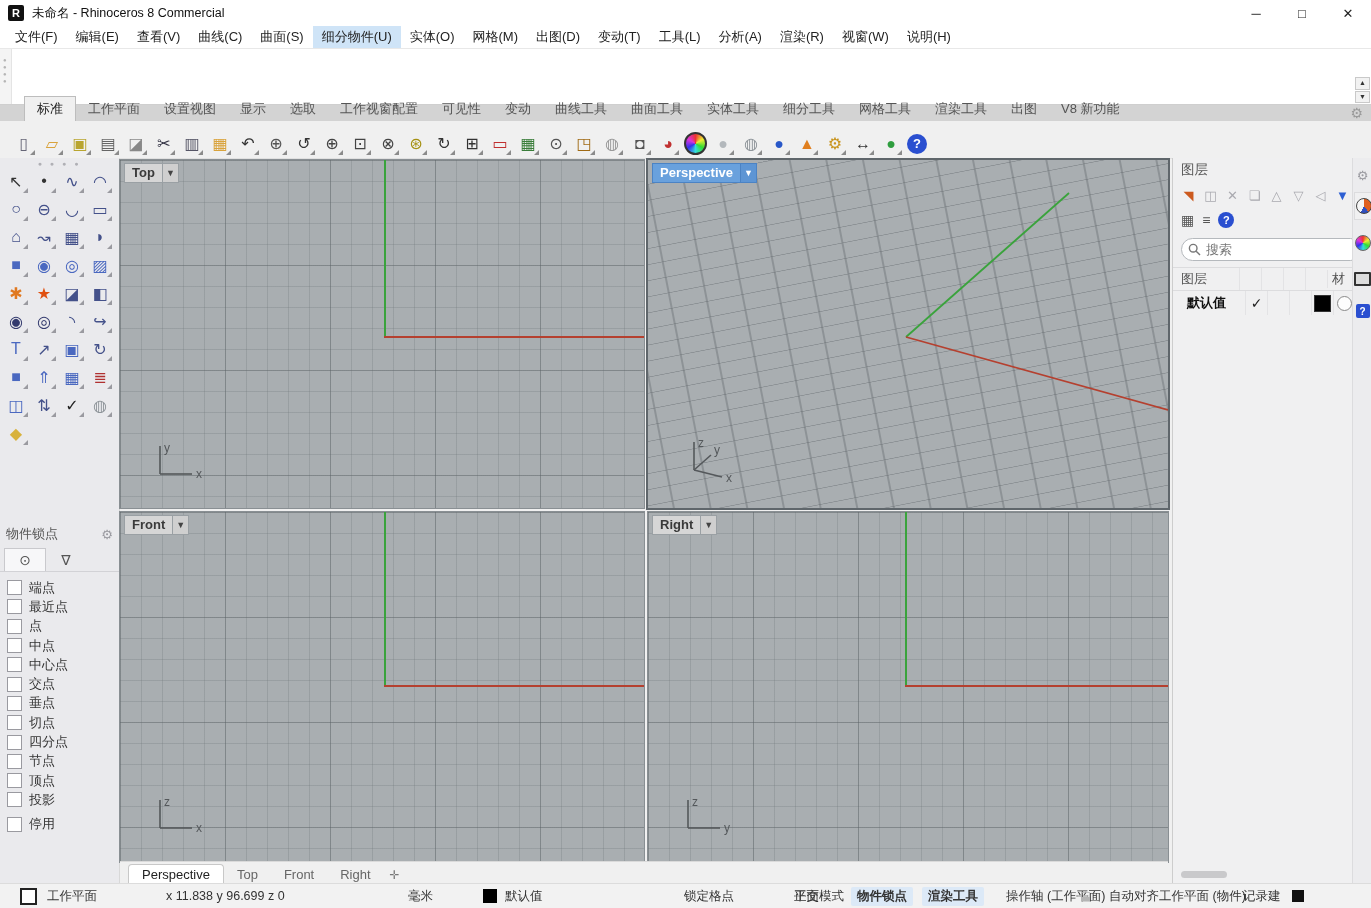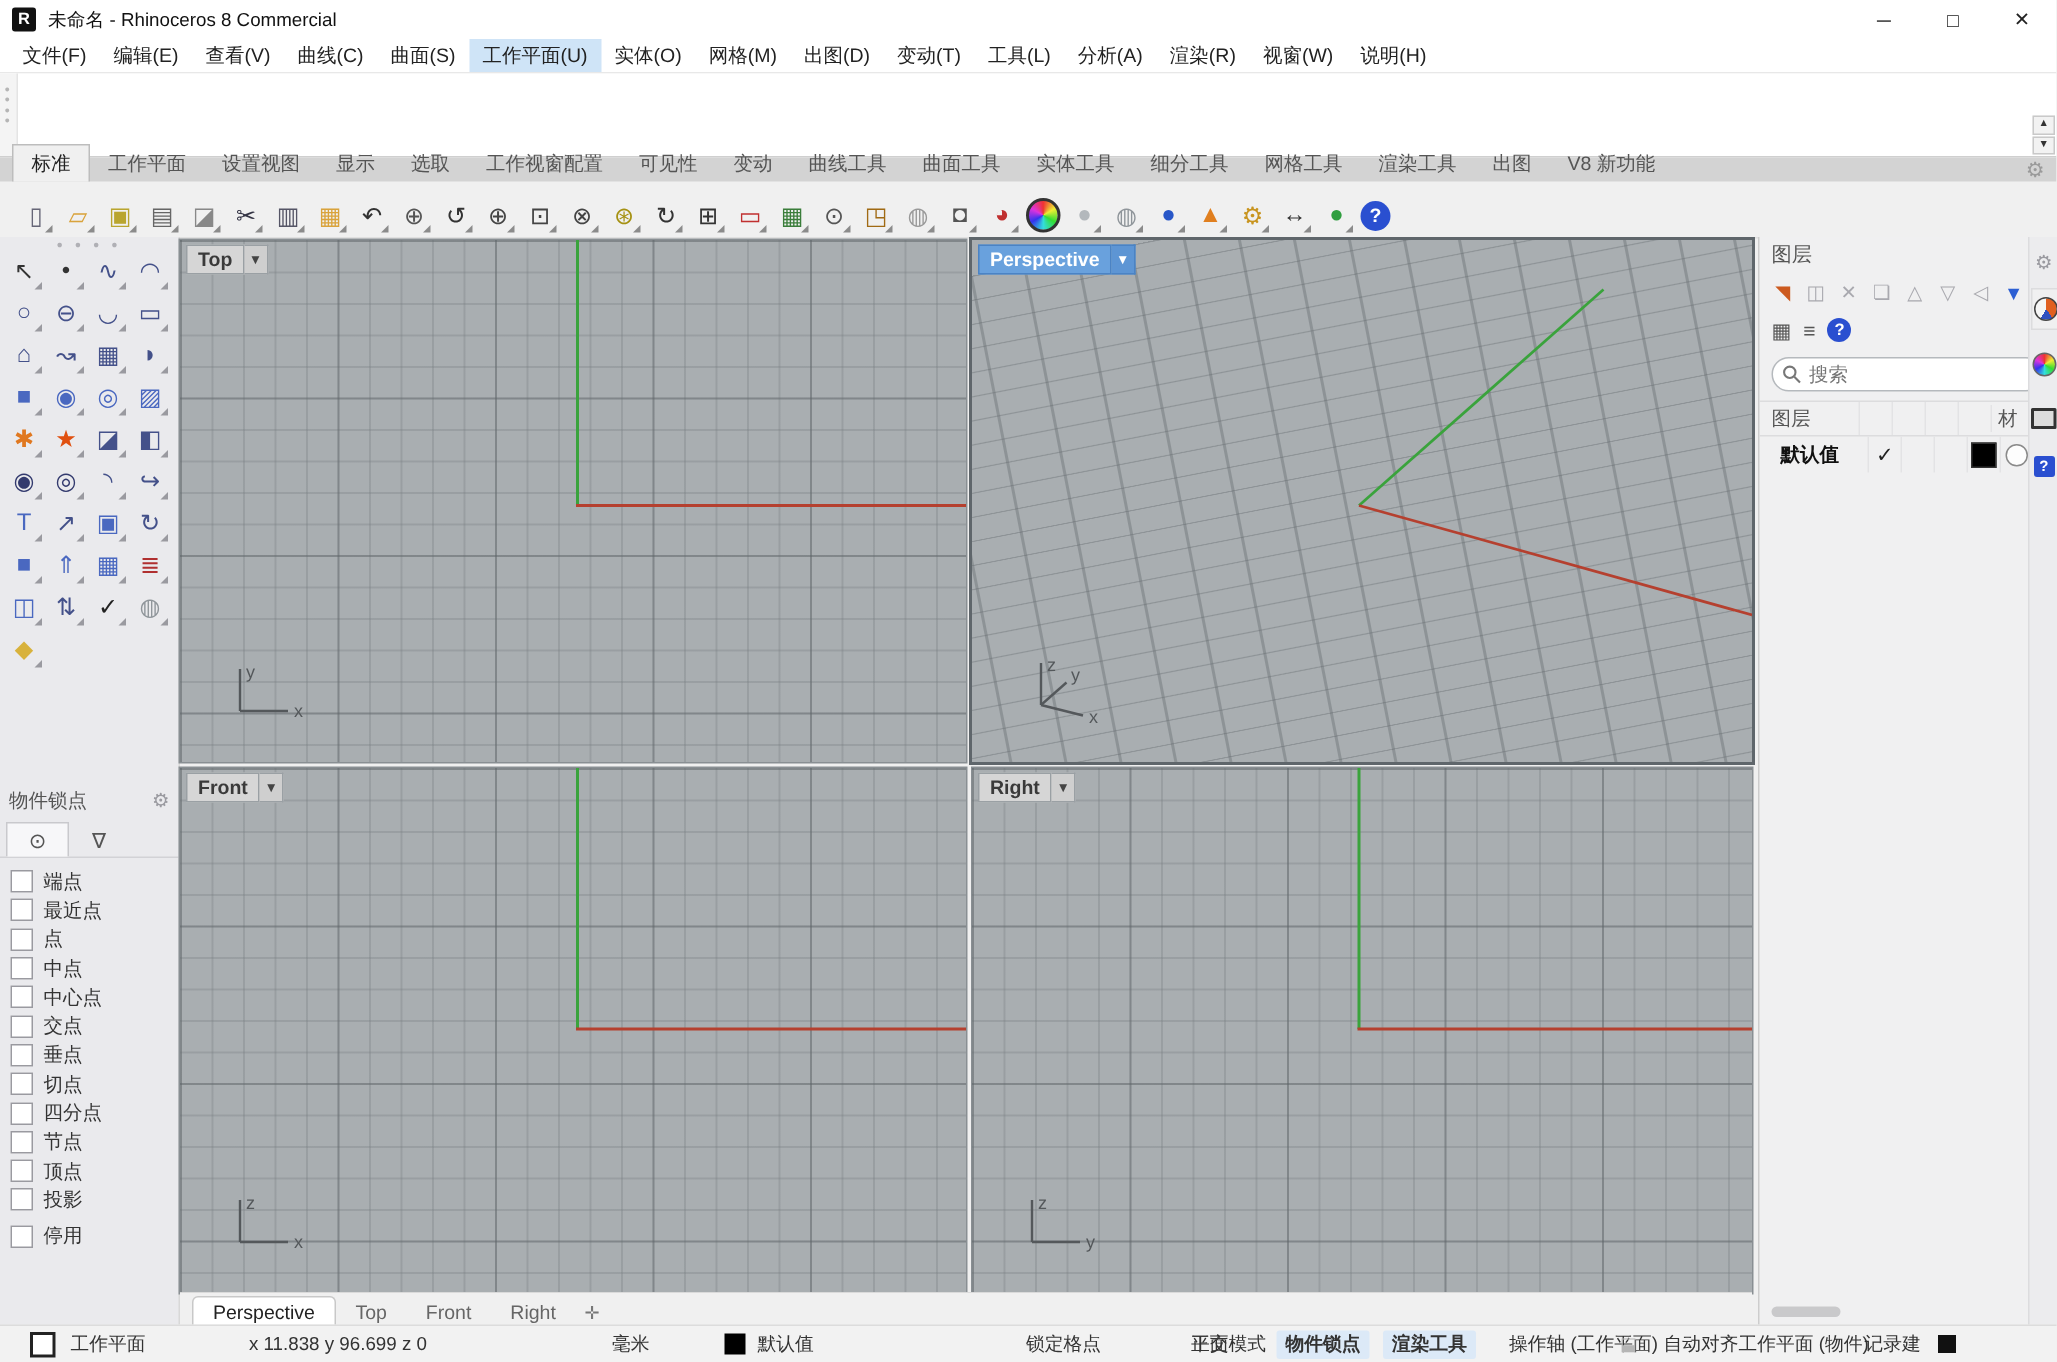--- a/index.html
+++ b/index.html
@@ -23,21 +23,21 @@
   
   .cmdarea{position:absolute;left:0;top:49px;right:0;height:55px;background:#fff;border-bottom:1px solid #cfcfcf;}
   .cmdgrip{position:absolute;left:0;top:0;bottom:0;width:11px;background:#f4f4f4;border-right:1px solid #e4e4e4;}
   .gripdots{position:absolute;left:3px;top:8px;width:4px;color:#b5b5b5;font-size:6px;line-height:7px;}
   .cmdrow1{position:absolute;left:12px;top:0;right:18px;height:27px;display:flex;align-items:center;padding-left:6px;color:#222;border-bottom:1px solid #e9e9e9;}
   .cmdrow2{position:absolute;left:12px;top:28px;right:18px;height:26px;display:flex;align-items:center;padding-left:6px;font-weight:bold;}
   .cmdspin{position:absolute;right:1px;top:28px;width:15px;height:26px;display:flex;flex-direction:column;gap:1px;}
   .spinbtn{flex:1;background:#f2f2f2;border:1px solid #c9c9c9;font-size:7px;line-height:10px;text-align:center;color:#333;}
 
   
-  .tabbar{position:absolute;left:0;top:105px;right:0;height:16px;background:#d3d3d3;display:flex;align-items:flex-end;padding-left:8px;}
+  .tabbar{position:absolute;left:0;top:105px;right:0;height:16px;background:#d3d3d3;display:flex;align-items:flex-end;padding-left:24px;}
   .ttab{padding:3px 12px;color:#555;white-space:nowrap;}
   .ttab.active{background:#f0f0f0;color:#222;border:1px solid #bdbdbd;border-bottom:none;}
   .tabgear{margin-left:auto;margin-right:8px;align-self:center;color:#9a9a9a;font-size:14px;}
 
   
   .maintoolbar{position:absolute;left:0;top:129px;right:0;height:29px;background:#f0f0f0;display:flex;align-items:center;gap:4px;padding-left:12px;border-bottom:1px solid #e0e0e0;}
   .chip{position:relative;width:24px;height:24px;display:flex;align-items:center;justify-content:center;font-size:16px;}
   .chip::after{content:"";position:absolute;right:1px;bottom:1px;border-left:5px solid transparent;border-bottom:5px solid #8b8b8b;}
   .chip.noflag::after{display:none;}
   .chip-help{width:20px;height:20px;border-radius:50%;background:#2a4fd0;color:#fff;font-weight:bold;font-size:13px;}
@@ -156,21 +156,21 @@
         <div class="winbtn">✕</div>
       </div>
   </div>
 
   <div class="menubar" id="menubar">
       <div class="menuitem">文件(F)</div>
       <div class="menuitem">编辑(E)</div>
       <div class="menuitem">查看(V)</div>
       <div class="menuitem">曲线(C)</div>
       <div class="menuitem">曲面(S)</div>
-      <div class="menuitem active">工作平面(U)</div>
+      <div class="menuitem active">细分物件(U)</div>
       <div class="menuitem">实体(O)</div>
       <div class="menuitem">网格(M)</div>
       <div class="menuitem">出图(D)</div>
       <div class="menuitem">变动(T)</div>
       <div class="menuitem">工具(L)</div>
       <div class="menuitem">分析(A)</div>
       <div class="menuitem">渲染(R)</div>
       <div class="menuitem">视窗(W)</div>
       <div class="menuitem">说明(H)</div>
     </div>

